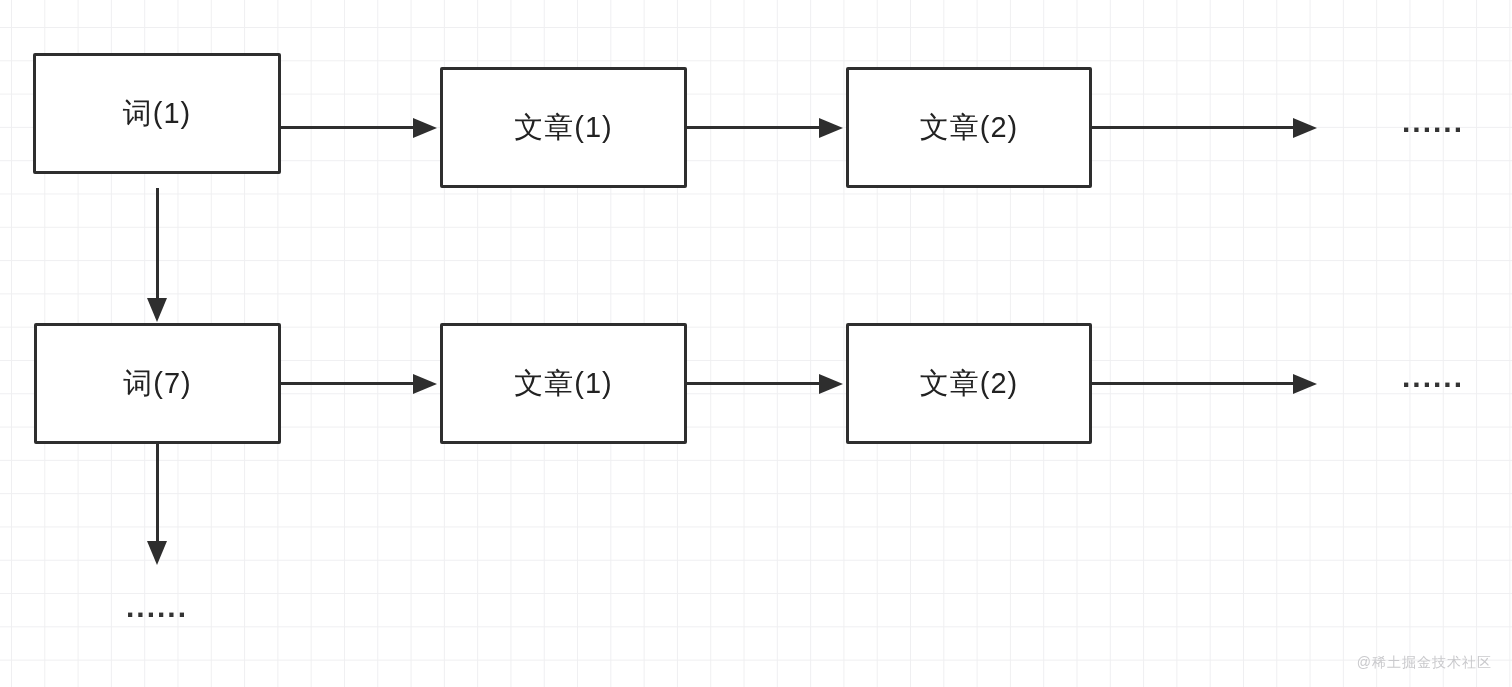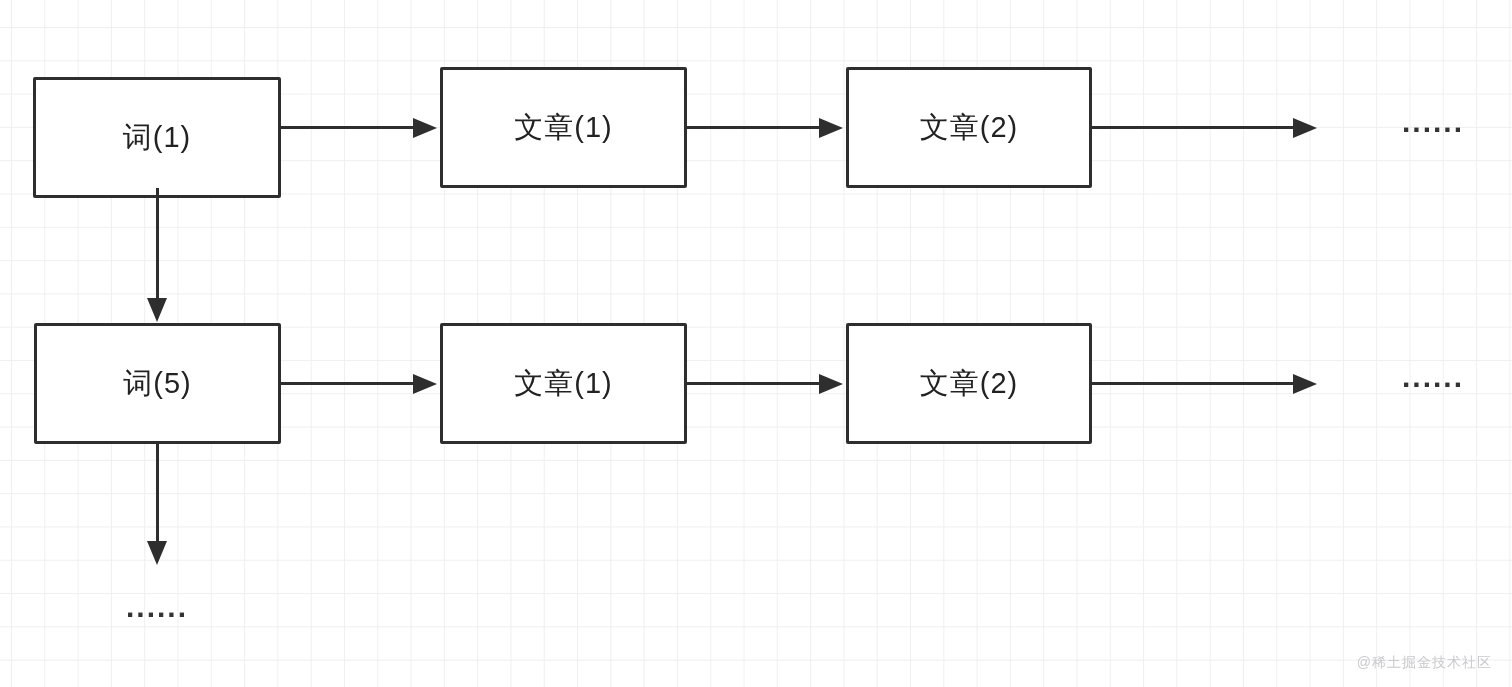--- a/index.html
+++ b/index.html
@@ -69,21 +69,21 @@
     font-size:14px;
     color:var(--watermark);
     letter-spacing:1px;
   }
 </style>
 </head>
 <body>
 
 <div class="canvas">
 
-  <div class="node" style="left:33px;top:77px;width:248px;height:121px;">
+  <div class="node" style="left:33px;top:53px;width:248px;height:121px;">
     <span>词(1)</span>
   </div>
   <div class="node" style="left:440px;top:67px;width:247px;height:121px;">
     <span>文章(1)</span>
   </div>
   <div class="node" style="left:846px;top:67px;width:246px;height:121px;">
     <span>文章(2)</span>
   </div>
 
   <div class="shaft-h" style="left:281px;top:126px;width:136px;"></div>
@@ -94,21 +94,21 @@
 
   <div class="shaft-h" style="left:1092px;top:126px;width:202px;"></div>
   <div class="head-right" style="left:1293px;top:118px;"></div>
 
   <div class="ellipsis" style="left:1393px;top:105px;">......</div>
 
   <div class="shaft-v" style="left:156px;top:188px;height:112px;"></div>
   <div class="head-down" style="left:147px;top:298px;"></div>
 
   <div class="node" style="left:34px;top:323px;width:247px;height:121px;">
-    <span>词(5)</span>
+    <span>词(7)</span>
   </div>
   <div class="node" style="left:440px;top:323px;width:247px;height:121px;">
     <span>文章(1)</span>
   </div>
   <div class="node" style="left:846px;top:323px;width:246px;height:121px;">
     <span>文章(2)</span>
   </div>
 
   <div class="shaft-h" style="left:281px;top:382px;width:136px;"></div>
   <div class="head-right" style="left:413px;top:374px;"></div>

